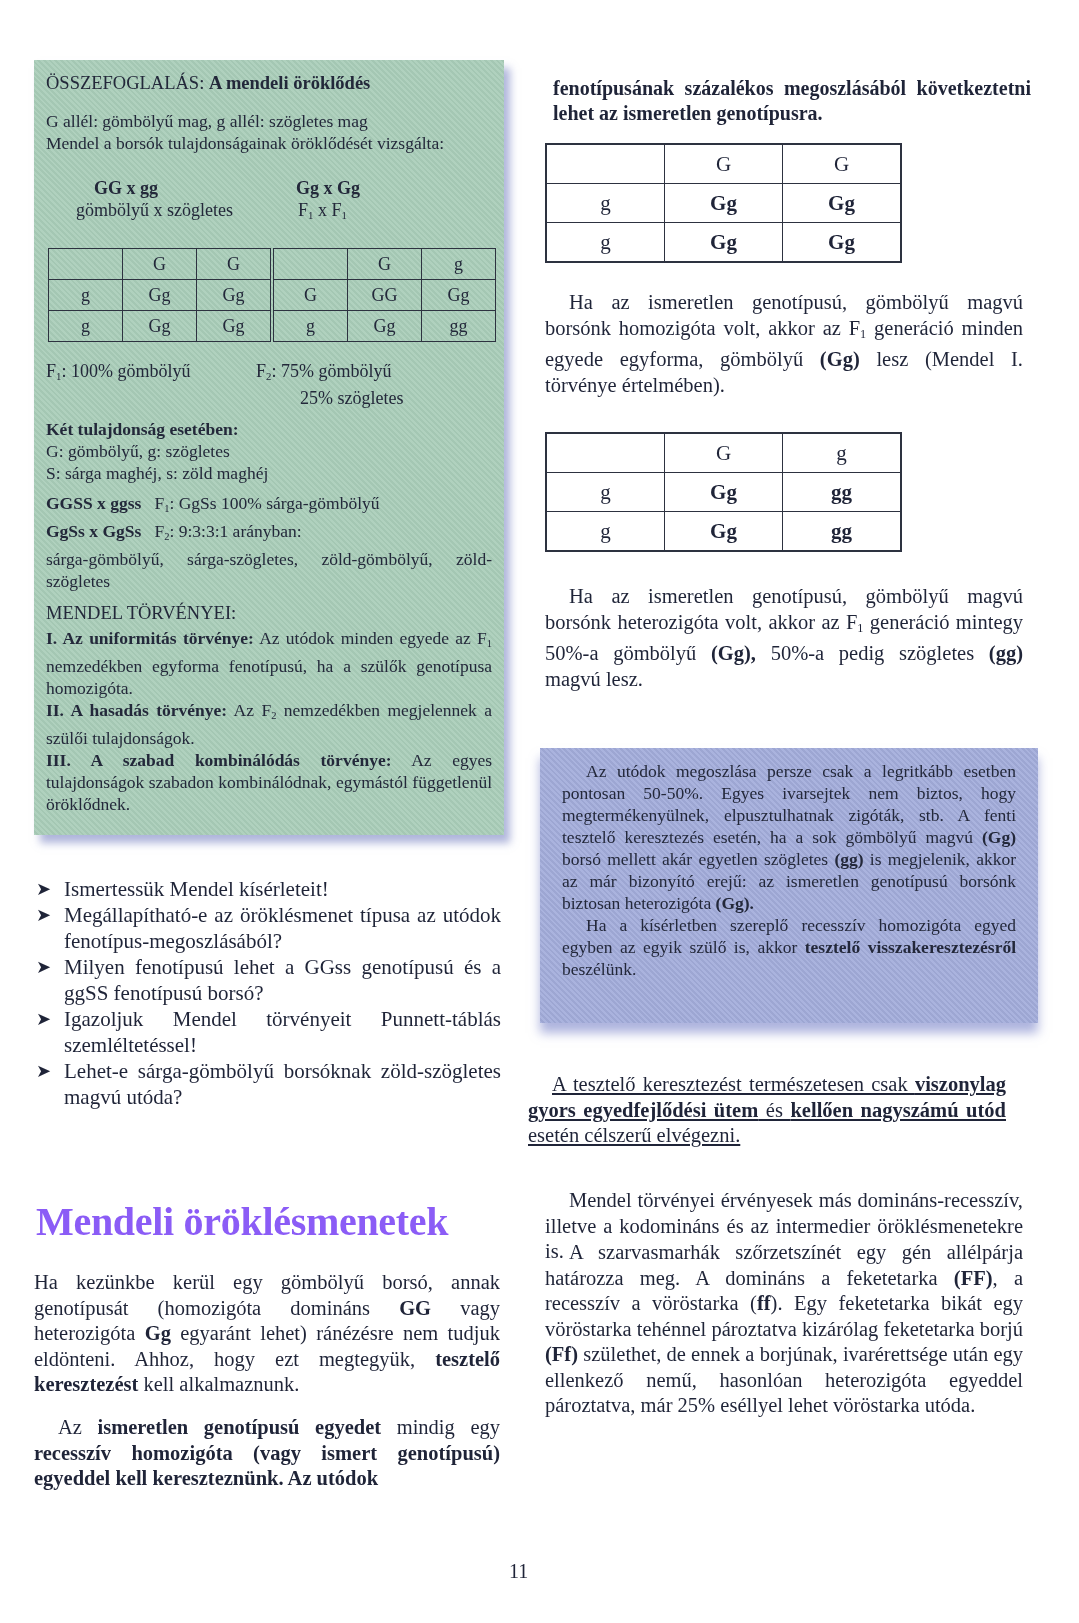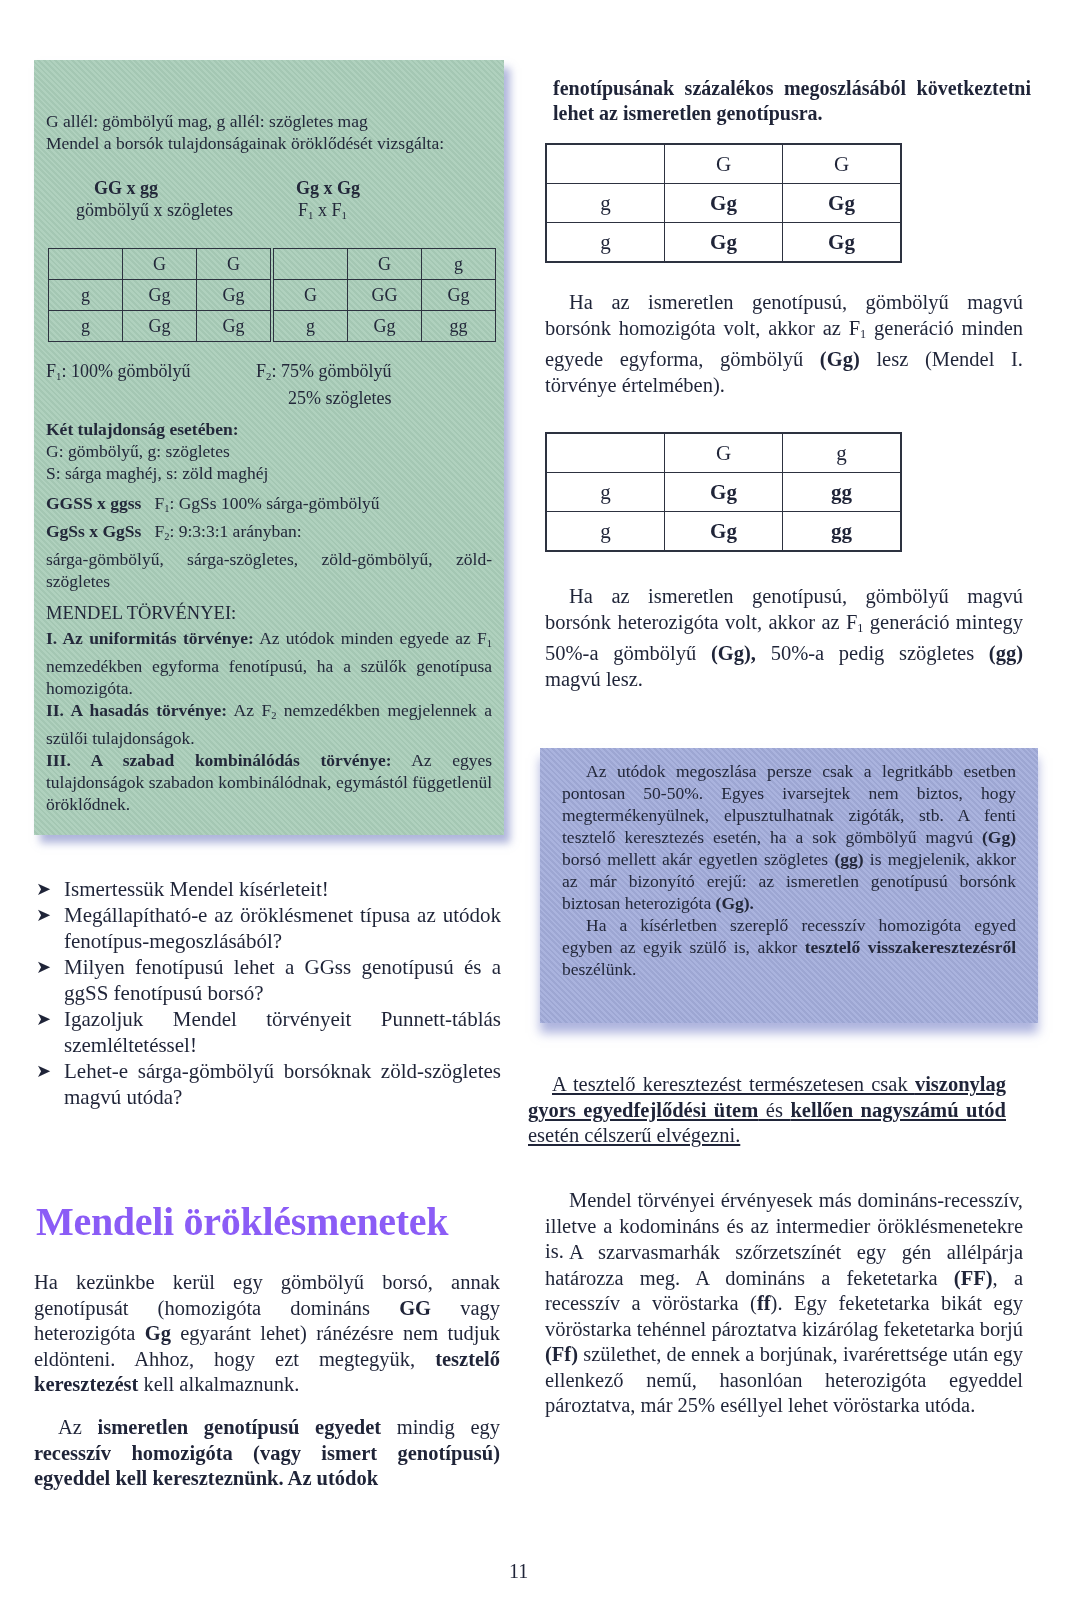--- a/index.html
+++ b/index.html
@@ -56,20 +56,23 @@
   .q { position: relative; padding-left: 28px; text-align: justify; }
   .q .arrow { position: absolute; left: 0; top: 0; font-size: 18px; }
 
   .heading { position: absolute; left: 36px; top: 1198px; font-size: 40px; font-weight: bold; letter-spacing: -0.3px; color: #8b5cf6; }
   .pagenum { position: absolute; left: 509px; top: 1560px; font-size: 20px; }
 </style>
 </head>
 <body>
 
 <div class="summary">
+  <div class="title">
+    <span>ÖSSZEFOGLALÁS: </span><b>A mendeli öröklődés</b>
+  </div>
   <div class="block" style="top:50px;">
     <div>G allél: gömbölyű mag, g allél: szögletes mag</div>
     <div>Mendel a borsók tulajdonságainak öröklődését vizsgálta:</div>
   </div>
   <div class="cross-row" style="left:42px; top:117px;">
     <b style="margin-left:18px;">GG  x  gg</b><br>
     <span>gömbölyű  x  szögletes</span>
   </div>
   <div class="cross-row" style="left:262px; top:117px;">
     <b>Gg  x  Gg</b><br>
@@ -103,21 +106,21 @@
       <td>gg</td>
     </tr>
   </tbody>
     </table>
 
   <div class="cross-row" style="left:12px; top:300px;">
     <span>F</span><sub>1</sub><span>: 100% gömbölyű</span>
   </div>
   <div class="cross-row" style="left:222px; top:300px;">
     <span>F</span><sub>2</sub><span>: 75% gömbölyű</span><br>
-    <span style="margin-left:32px;">25% szögletes</span>
+    <span style="margin-left:44px;">25% szögletes</span>
   </div>
 
   <div class="block" style="top:350px;margin-top:8px;">
     <b>Két tulajdonság esetében:</b><br>
     <span>G: gömbölyű, g: szögletes</span><br>
     <span>S: sárga maghéj, s: zöld maghéj</span>
   </div>
 
   <div class="block" style="top:432px;">
     <div><b>GGSS x ggss</b>&nbsp;&nbsp;&nbsp;<span>F</span><sub>1</sub><span>: GgSs 100% sárga-gömbölyű</span></div>

